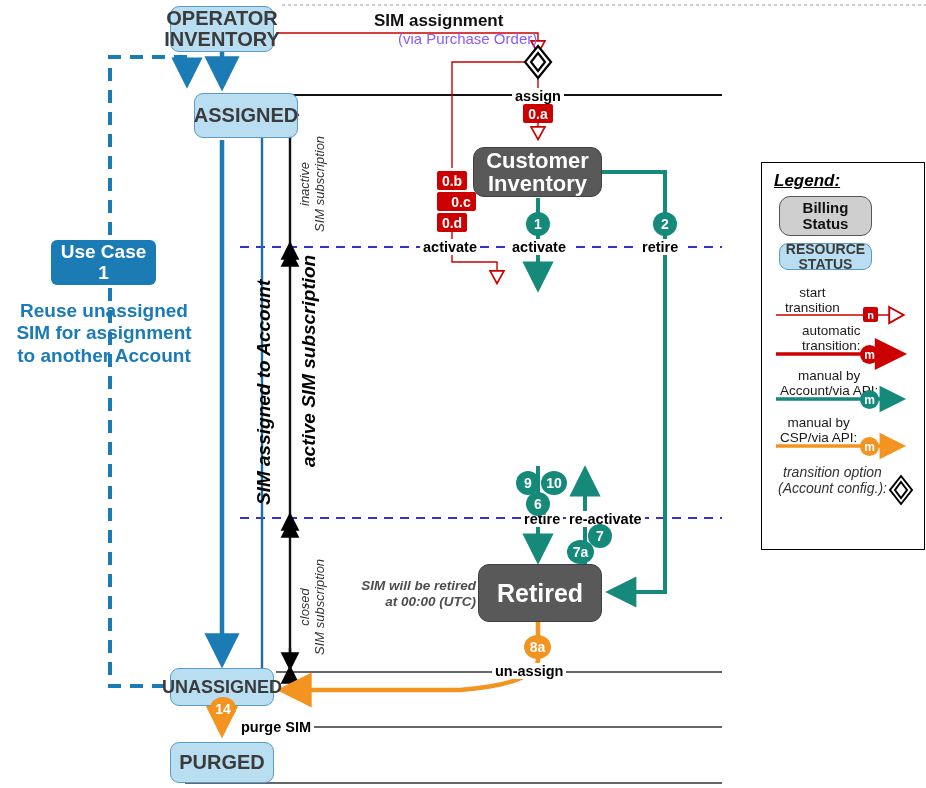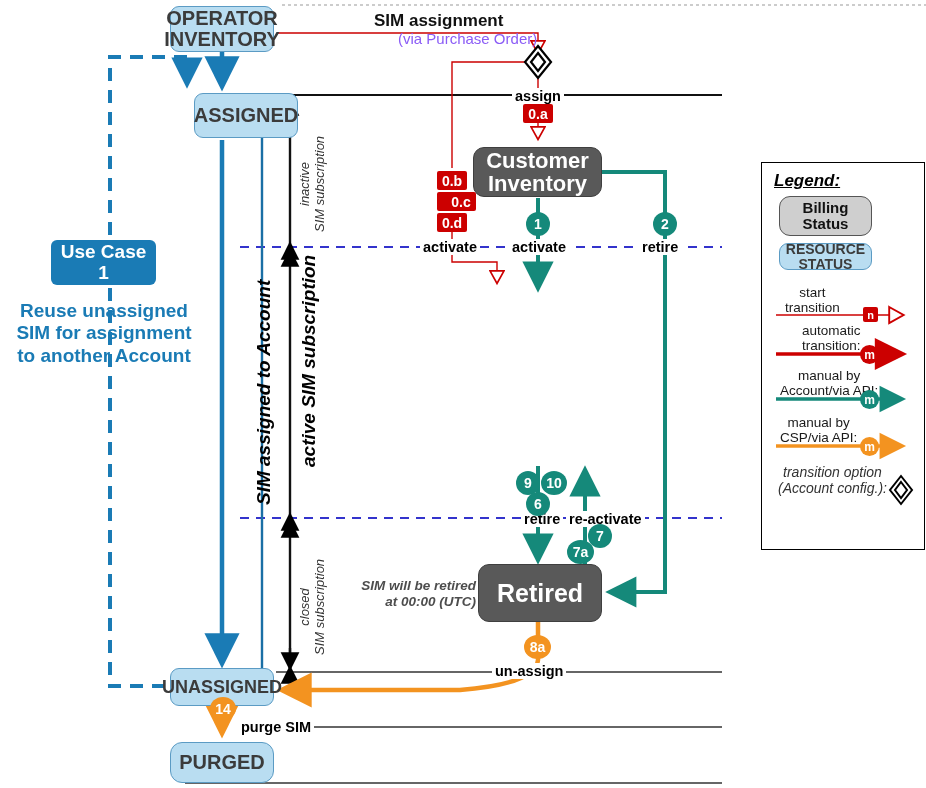--- a/index.html
+++ b/index.html
@@ -139,21 +139,21 @@
   </div>
 
   <div class="node res" style="left:170px;top:93px;width:104px;height:45px;margin-left:24px;">
     <span style="white-space:pre-line">ASSIGNED</span>
   </div>
 
   <div class="node res" style="left:170px;top:668px;width:104px;height:38px;font-size:18px;">
     <span style="white-space:pre-line">UNASSIGNED</span>
   </div>
 
-  <div class="node res" style="left:170px;top:742px;width:104px;height:41px;border-radius:12px;">
+  <div class="node res" style="left:170px;top:742px;width:104px;height:41px;">
     <span style="white-space:pre-line">PURGED</span>
   </div>
 
   <div class="node billing-dark" style="left:473px;top:147px;width:129px;height:50px;">
     <span style="white-space:pre-line">Customer
 Inventory</span>
   </div>
 
 
   <div class="node billing-dark" style="left:478px;top:564px;width:124px;height:58px;font-size:25px;">

